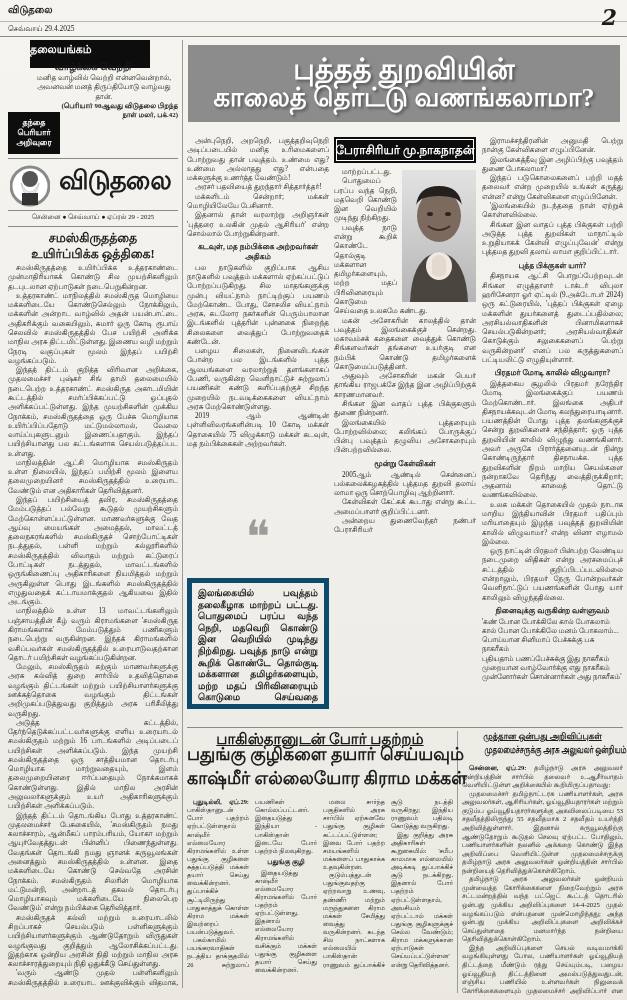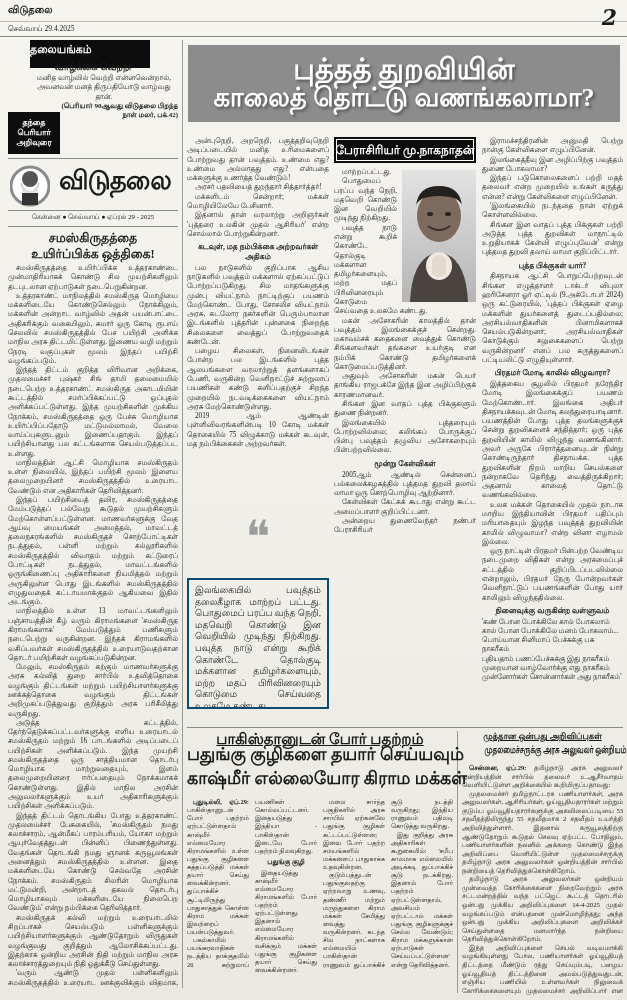--- a/index.html
+++ b/index.html
@@ -47,22 +47,22 @@
 
   .byline-box { left:334px; top:137px; width:142px; height:26px; background:#0d0d0d;
     box-shadow:inset 0 0 0 2px #0d0d0d, inset 0 0 0 3px #fff;
     color:#fff; font-size:12px; font-weight:bold; text-align:center; line-height:26px;
     font-family:"Liberation Serif",serif; }
 
   .author-photo { float:right; width:74px; height:132px; margin:2px 0 4px 5px; }
 
   .quote-mark { left:187px; top:514px; width:142px; text-align:center; font-size:46px;
     color:#9c9c9c; line-height:1; font-family:"DejaVu Serif",serif; }
-  .pullquote { left:187px; top:578px; width:142px; height:131px; border:2px solid #0c4a6e; padding:5px 6px;
-    font-size:9.2px; font-weight:normal; line-height:1.26; text-align:justify; overflow:hidden; }
+  .pullquote { left:187px; top:578px; width:142px; height:131px; border:5px solid #0c4a6e; padding:5px 6px;
+    font-size:9.2px; font-weight:bold; line-height:1.26; text-align:justify; overflow:hidden; }
 
   .subhead { font-weight:bold; text-align:center; text-indent:0; margin:3px 0 2px 0; font-size:7.6px; }
   .verse { text-indent:0; text-align:left; }
 
   
   .war-kicker { left:187px; top:731px; width:266px; font-size:15px; font-weight:bold; text-align:center; text-decoration:underline; }
   .war-h1 { left:187px; top:744px; width:266px; font-size:17.5px; font-weight:bold; text-align:center; line-height:1.2; white-space:nowrap; }
   .war-h2 { left:187px; top:768px; width:266px; font-size:17.5px; font-weight:bold; text-align:center; line-height:1.2; white-space:nowrap; }
   .war-body { left:187px; top:798px; width:266px; height:198px; overflow:hidden;
     column-count:4; column-gap:6px; font-size:6.4px; line-height:1.27; text-align:justify; }

